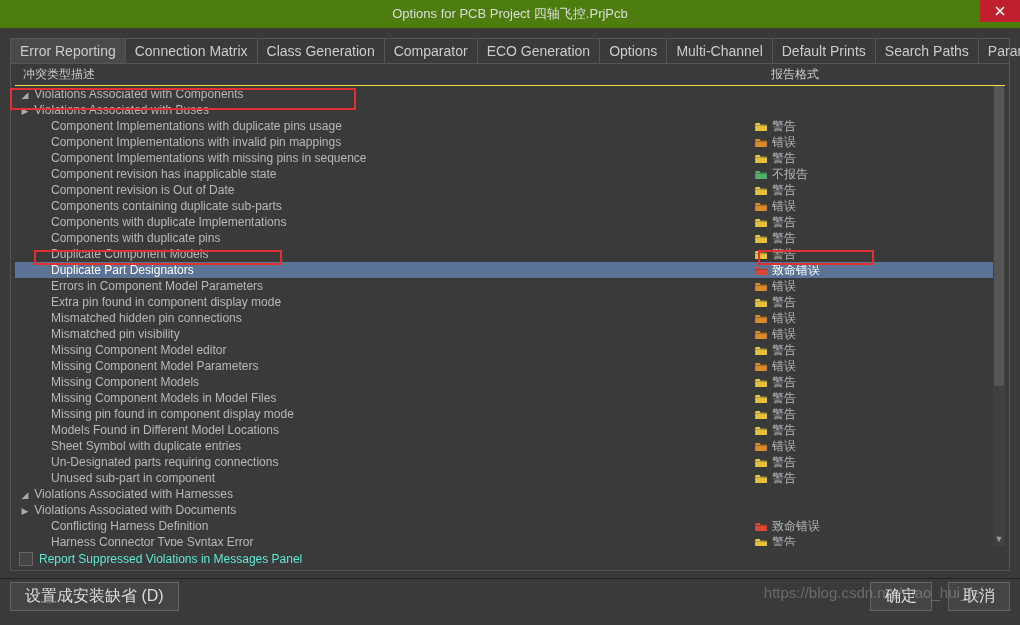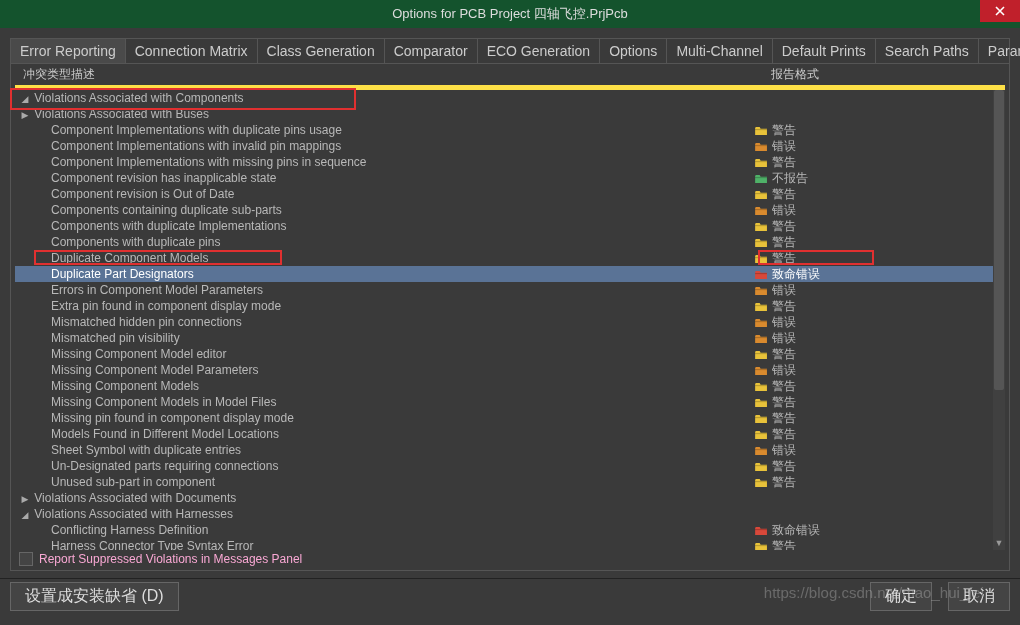--- a/index.html
+++ b/index.html
@@ -7,21 +7,21 @@
     font-family: "Segoe UI", Tahoma, sans-serif;
     background: #3a3a3a;
     color: #ccc;
     width: 1020px;
     height: 625px;
     overflow: hidden;
     font-size: 12px;
   }
   .titlebar {
     height: 28px;
-    background: #14532d;
+    background: #4d7c0f;
     display: flex;
     align-items: center;
     justify-content: center;
     position: relative;
   }
   .titlebar-title { color: #ddd; font-size: 13px; }
   .close-btn {
     position: absolute; right: 0; top: 0;
     width: 40px; height: 22px;
     background: #c0202b;
@@ -53,21 +53,21 @@
     border: 1px solid #555;
     height: 508px;
     padding: 0 4px 4px 4px;
     position: relative;
   }
   .headers {
     display: flex;
     color: #ccc;
     font-size: 12px;
     padding: 2px 0 2px 8px;
-    border-bottom: 5px solid #fde047;
+    border-bottom: 1px solid #fde047;
   }
   .hdr-left { flex: 0 0 748px; }
   .hdr-right { flex: 1; }
   .list {
     height: 460px;
     overflow: hidden;
     position: relative;
   }
   .row {
     display: flex;
@@ -100,21 +100,21 @@
     position:absolute; left:1px; width:10px;
     top: 0; height: 300px;
     background: #555;
     border-radius:2px;
   }
   .scrollbar .arrow {position:absolute; left:0; width:12px; height:12px; color:#999; font-size:9px; text-align:center;}
   .chk-row {
     position: absolute;
     bottom: 4px; left: 8px;
     display: flex; align-items: center; gap: 6px;
-    color: #f9a8d4;
+    color: #5eead4;
   }
   .chk {
     width: 14px; height: 14px;
     border: 1px solid #666;
     background: #444;
   }
   .bottom-bar {
     padding: 6px 10px;
     display: flex; align-items: center;
     border-top: 1px solid #222;
@@ -409,25 +409,25 @@
           <span class="label child">Unused sub-part in component</span>
           <span class="sev">
             <span class="sev-icon"><svg viewBox="0 0 14 11">
                 <path d="M0 2 L0 10 L13 10 L13 3 L6 3 L5 1 L1 1 Z" fill="#e8c23a"></path>
                 <path d="M0 4 L13 4" stroke="rgba(0,0,0,0.25)"></path>
               </svg></span>
             <span>警告</span>
           </span>
         </div>
         <div class="row">
+          <span class="label"><span class="twisty">◢</span> Violations Associated with Harnesses</span>
+          <span class="sev"></span>
+        </div>
+        <div class="row">
           <span class="label"><span class="twisty">▶</span> Violations Associated with Documents</span>
-          <span class="sev"></span>
-        </div>
-        <div class="row">
-          <span class="label"><span class="twisty">◢</span> Violations Associated with Harnesses</span>
           <span class="sev"></span>
         </div>
         <div class="row">
           <span class="label child">Conflicting Harness Definition</span>
           <span class="sev">
             <span class="sev-icon"><svg viewBox="0 0 14 11">
                 <path d="M0 2 L0 10 L13 10 L13 3 L6 3 L5 1 L1 1 Z" fill="#d8483a"></path>
                 <path d="M0 4 L13 4" stroke="rgba(0,0,0,0.25)"></path>
               </svg></span>
             <span>致命错误</span>

